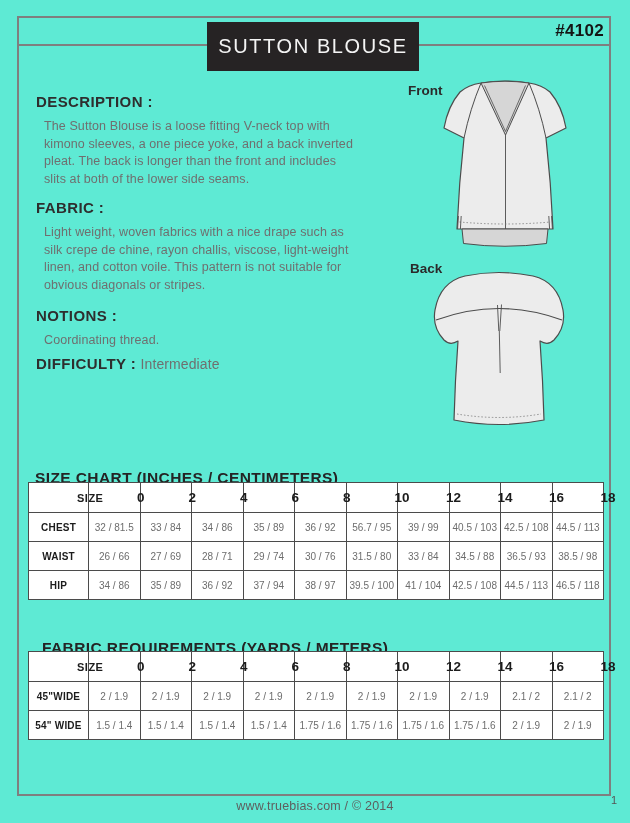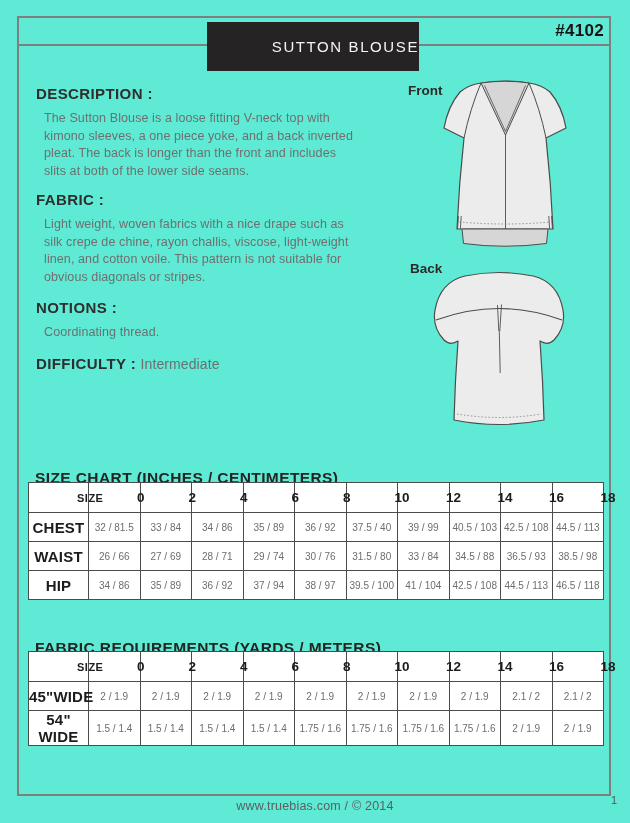--- a/index.html
+++ b/index.html
@@ -13,49 +13,49 @@
   }
   .header-rule {
     position:absolute; left:17px; top:44px; width:594px; height:2px; background:#7f7f7f;
   }
   .pattern-number {
     position:absolute; top:21px; right:26px; font-size:17px; font-weight:bold; color:#141414;
     letter-spacing:0.3px;
   }
   .title-banner {
     position:absolute; left:207px; top:22px; width:212px; height:49px;
-    background:#262324; color:#f4f4f4; display:flex; align-items:center; justify-content:flex-end;
-    font-size:15px; letter-spacing:1.6px; z-index:3;
+    background:#262324; color:#f4f4f4; display:flex; align-items:center; justify-content:center;
+    font-size:20px; letter-spacing:1.6px; z-index:3;
   }
   .section { position:absolute; left:36px; width:326px; }
-  .sec-heading { font-size:15px; font-weight:bold; color:#2e2e2e; letter-spacing:0.4px; margin:0 0 5px 0; }
+  .sec-heading { font-size:15px; font-weight:bold; color:#2e2e2e; letter-spacing:0.4px; margin:8px 0 5px 0; }
   .sec-body { font-size:12.5px; color:#6f6f6f; line-height:17.6px; margin:8px; letter-spacing:0.1px; }
   .inline-value { font-size:14px; color:#6f6f6f; letter-spacing:0.1px; }
   .sec-description { top:85px; }
   .sec-fabric { top:191px; }
   .sec-notions { top:299px; }
   .sec-difficulty { top:355px; }
 
   .illo-label { position:absolute; font-size:13.5px; font-weight:bold; color:#2b2b2b; }
   .front-label { left:408px; top:83px;text-align:center; }
   .back-label { left:410px; top:261px; }
   .front-illo { position:absolute; left:441px; top:79px; }
   .back-illo  { position:absolute; left:428px; top:267px; }
 
   .chart-title { position:absolute; left:35px; font-size:15.5px; font-weight:bold; color:#242424; letter-spacing:0.4px; }
   .size-chart-title { top:456px; }
-  .fabric-req-title { top:626px; }
+  .fabric-req-title { top:626px;margin-left:7px; }
 
   table.spec { position:absolute; left:28px; width:576px; border-collapse:collapse; table-layout:fixed; }
   .size-chart-table { top:482px; }
   .fabric-req-table { top:651px; }
   table.spec th, table.spec td { border:1.5px solid #4b4b4b; text-align:center; padding:0; background:#ffffff; }
   table.spec thead th { height:29px; font-size:13.5px; font-weight:bold; color:#1c1c1c;padding-left:48px; }
   table.spec thead th.corner { font-size:11px; letter-spacing:0.5px; }
-  table.spec tbody th { height:28px; font-size:15px; font-weight:bold; color:#1c1c1c; letter-spacing:0.2px; }
+  table.spec tbody th { height:28px; font-size:10px; font-weight:bold; color:#1c1c1c; letter-spacing:0.2px; }
   table.spec tbody td { height:28px; font-size:10px; color:#6d6d6d; }
 
   .footer-website {
     position:absolute; left:0; top:799px; width:630px; text-align:center;
     font-size:12.5px; color:#5e5e5e; letter-spacing:0.2px;
   }
   .page-number { position:absolute; left:611px; top:794px; font-size:11px; color:#555555; }
 </style>
 </head>
 <body>
@@ -146,21 +146,21 @@
         </tr>
       </thead>
       <tbody>
         <tr>
           <th>CHEST</th>
           <td>32 / 81.5</td>
           <td>33 / 84</td>
           <td>34 / 86</td>
           <td>35 / 89</td>
           <td>36 / 92</td>
-          <td>37.5 / 40</td>
+          <td>56.7 / 95</td>
           <td>39 / 99</td>
           <td>40.5 / 103</td>
           <td>42.5 / 108</td>
           <td>44.5 / 113</td>
         </tr>
         <tr>
           <th>WAIST</th>
           <td>26 / 66</td>
           <td>27 / 69</td>
           <td>28 / 71</td>

